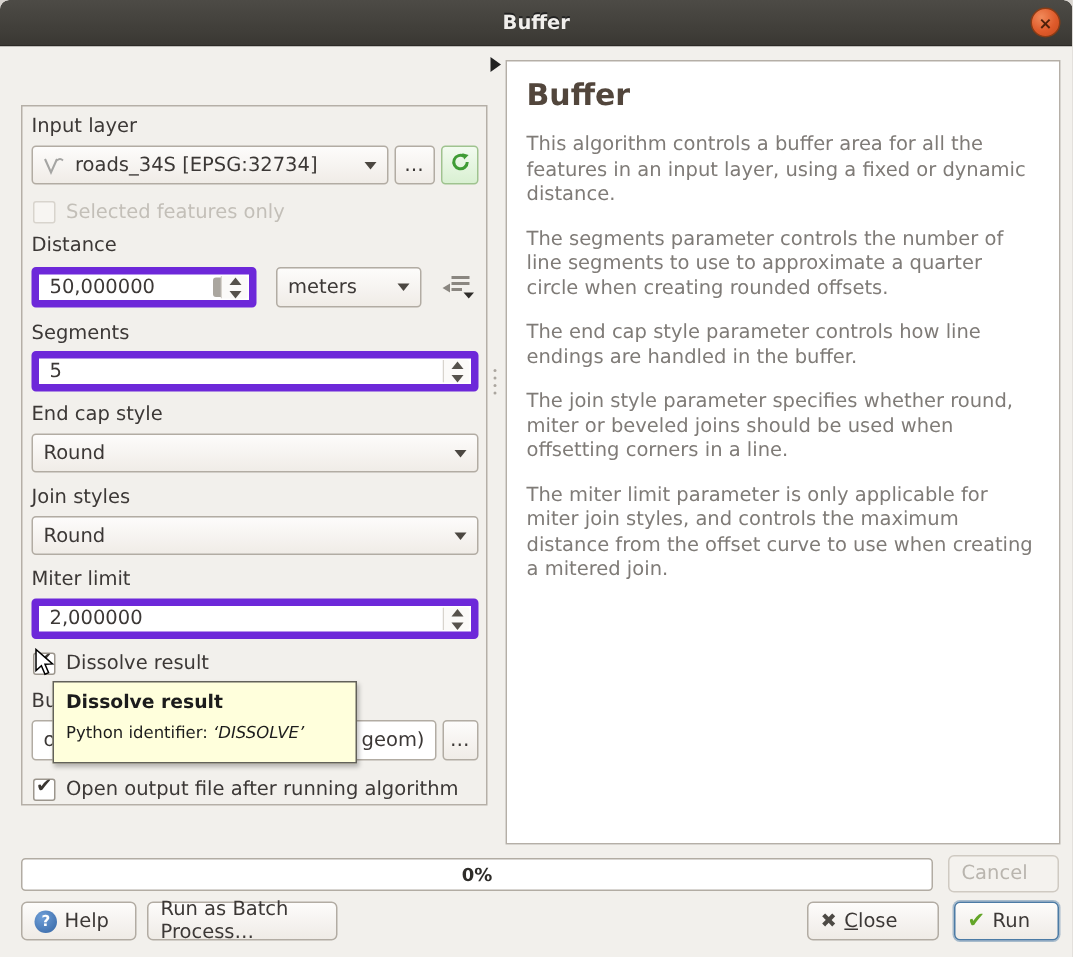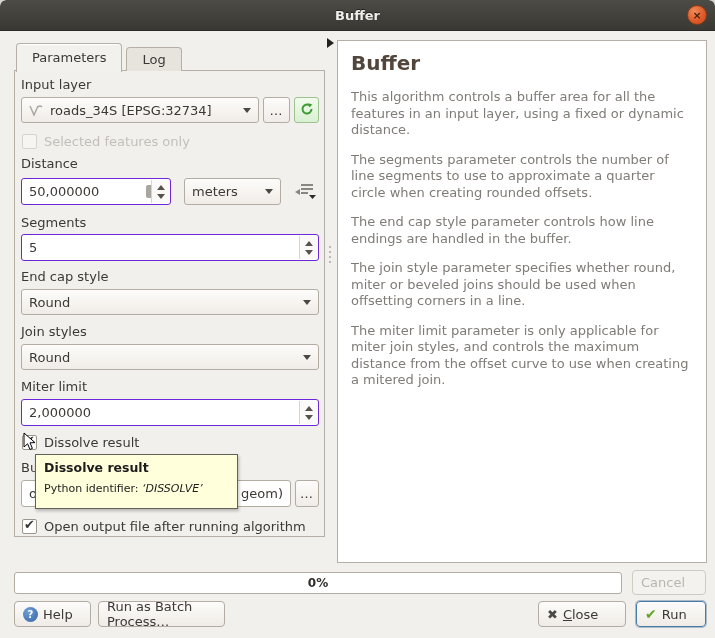--- a/index.html
+++ b/index.html
@@ -43,21 +43,21 @@
     box-sizing:border-box;border:1px solid #b2aca3;border-radius:3px;background:#fff;
     position:absolute;display:flex;align-items:center;
   }
   .combo,.pushbtn{background:linear-gradient(#fdfcfb,#f0ece7);}
   .field{padding:0 7px;}
   .combo{padding:0 7px;}
   .arrow-down{
     margin-left:auto;width:0;height:0;border-left:4px solid transparent;
     border-right:4px solid transparent;border-top:5px solid #4b4741;
   }
-  .spin{position:absolute;box-sizing:border-box;border:1px solid #6d28d9;border-radius:3px;background:#fff;display:flex;align-items:center;padding:0 22px 0 7px;}
+  .spin{position:absolute;box-sizing:border-box;border:5px solid #6d28d9;border-radius:3px;background:#fff;display:flex;align-items:center;padding:0 22px 0 7px;}
   .spin-btns{position:absolute;right:1px;top:1px;bottom:1px;width:17px;border-left:1px solid #d8d4cd;display:flex;flex-direction:column;align-items:center;justify-content:center;gap:4px;background:#fbfaf8;border-radius:0 2px 2px 0;}
   .tri-up{width:0;height:0;border-left:4px solid transparent;border-right:4px solid transparent;border-bottom:5px solid #56524c;}
   .tri-down{width:0;height:0;border-left:4px solid transparent;border-right:4px solid transparent;border-top:5px solid #56524c;}
   .clear-ic{margin-left:auto;width:16px;height:13px;border-radius:2px;background:#aaa69f;color:#fff;font-size:9px;line-height:13px;text-align:center;}
   .checkrow{position:absolute;display:flex;align-items:center;gap:7px;height:17px;}
   .cbox{width:15px;height:15px;box-sizing:border-box;border:1px solid #9c968d;border-radius:2px;background:#fff;position:relative;}
   .cbox.disabled{border-color:#d8d4cd;background:#f7f5f2;}
   .cbox .chk{position:absolute;left:1px;top:-3px;font-size:13px;color:#3a3messages632;color:#3a3632;}
   .browse{justify-content:center;color:#3c3836;letter-spacing:1px;}
   
@@ -109,24 +109,20 @@
 
 <div class="win">
 
   <div class="titlebar">
     <span class="title">Buffer</span>
     <span class="close-btn">
       <span>×</span>
     </span>
   </div>
 
-  <div class="tabs">
-    <div class="tab active">Parameters</div>
-    <div class="tab">Log</div>
-  </div>
 
   <div class="collapse-arrow"></div>
   <div class="splitter-dots">
       <i></i>
       <i></i>
       <i></i>
       <i></i>
     </div>
 
   <div class="pane">

